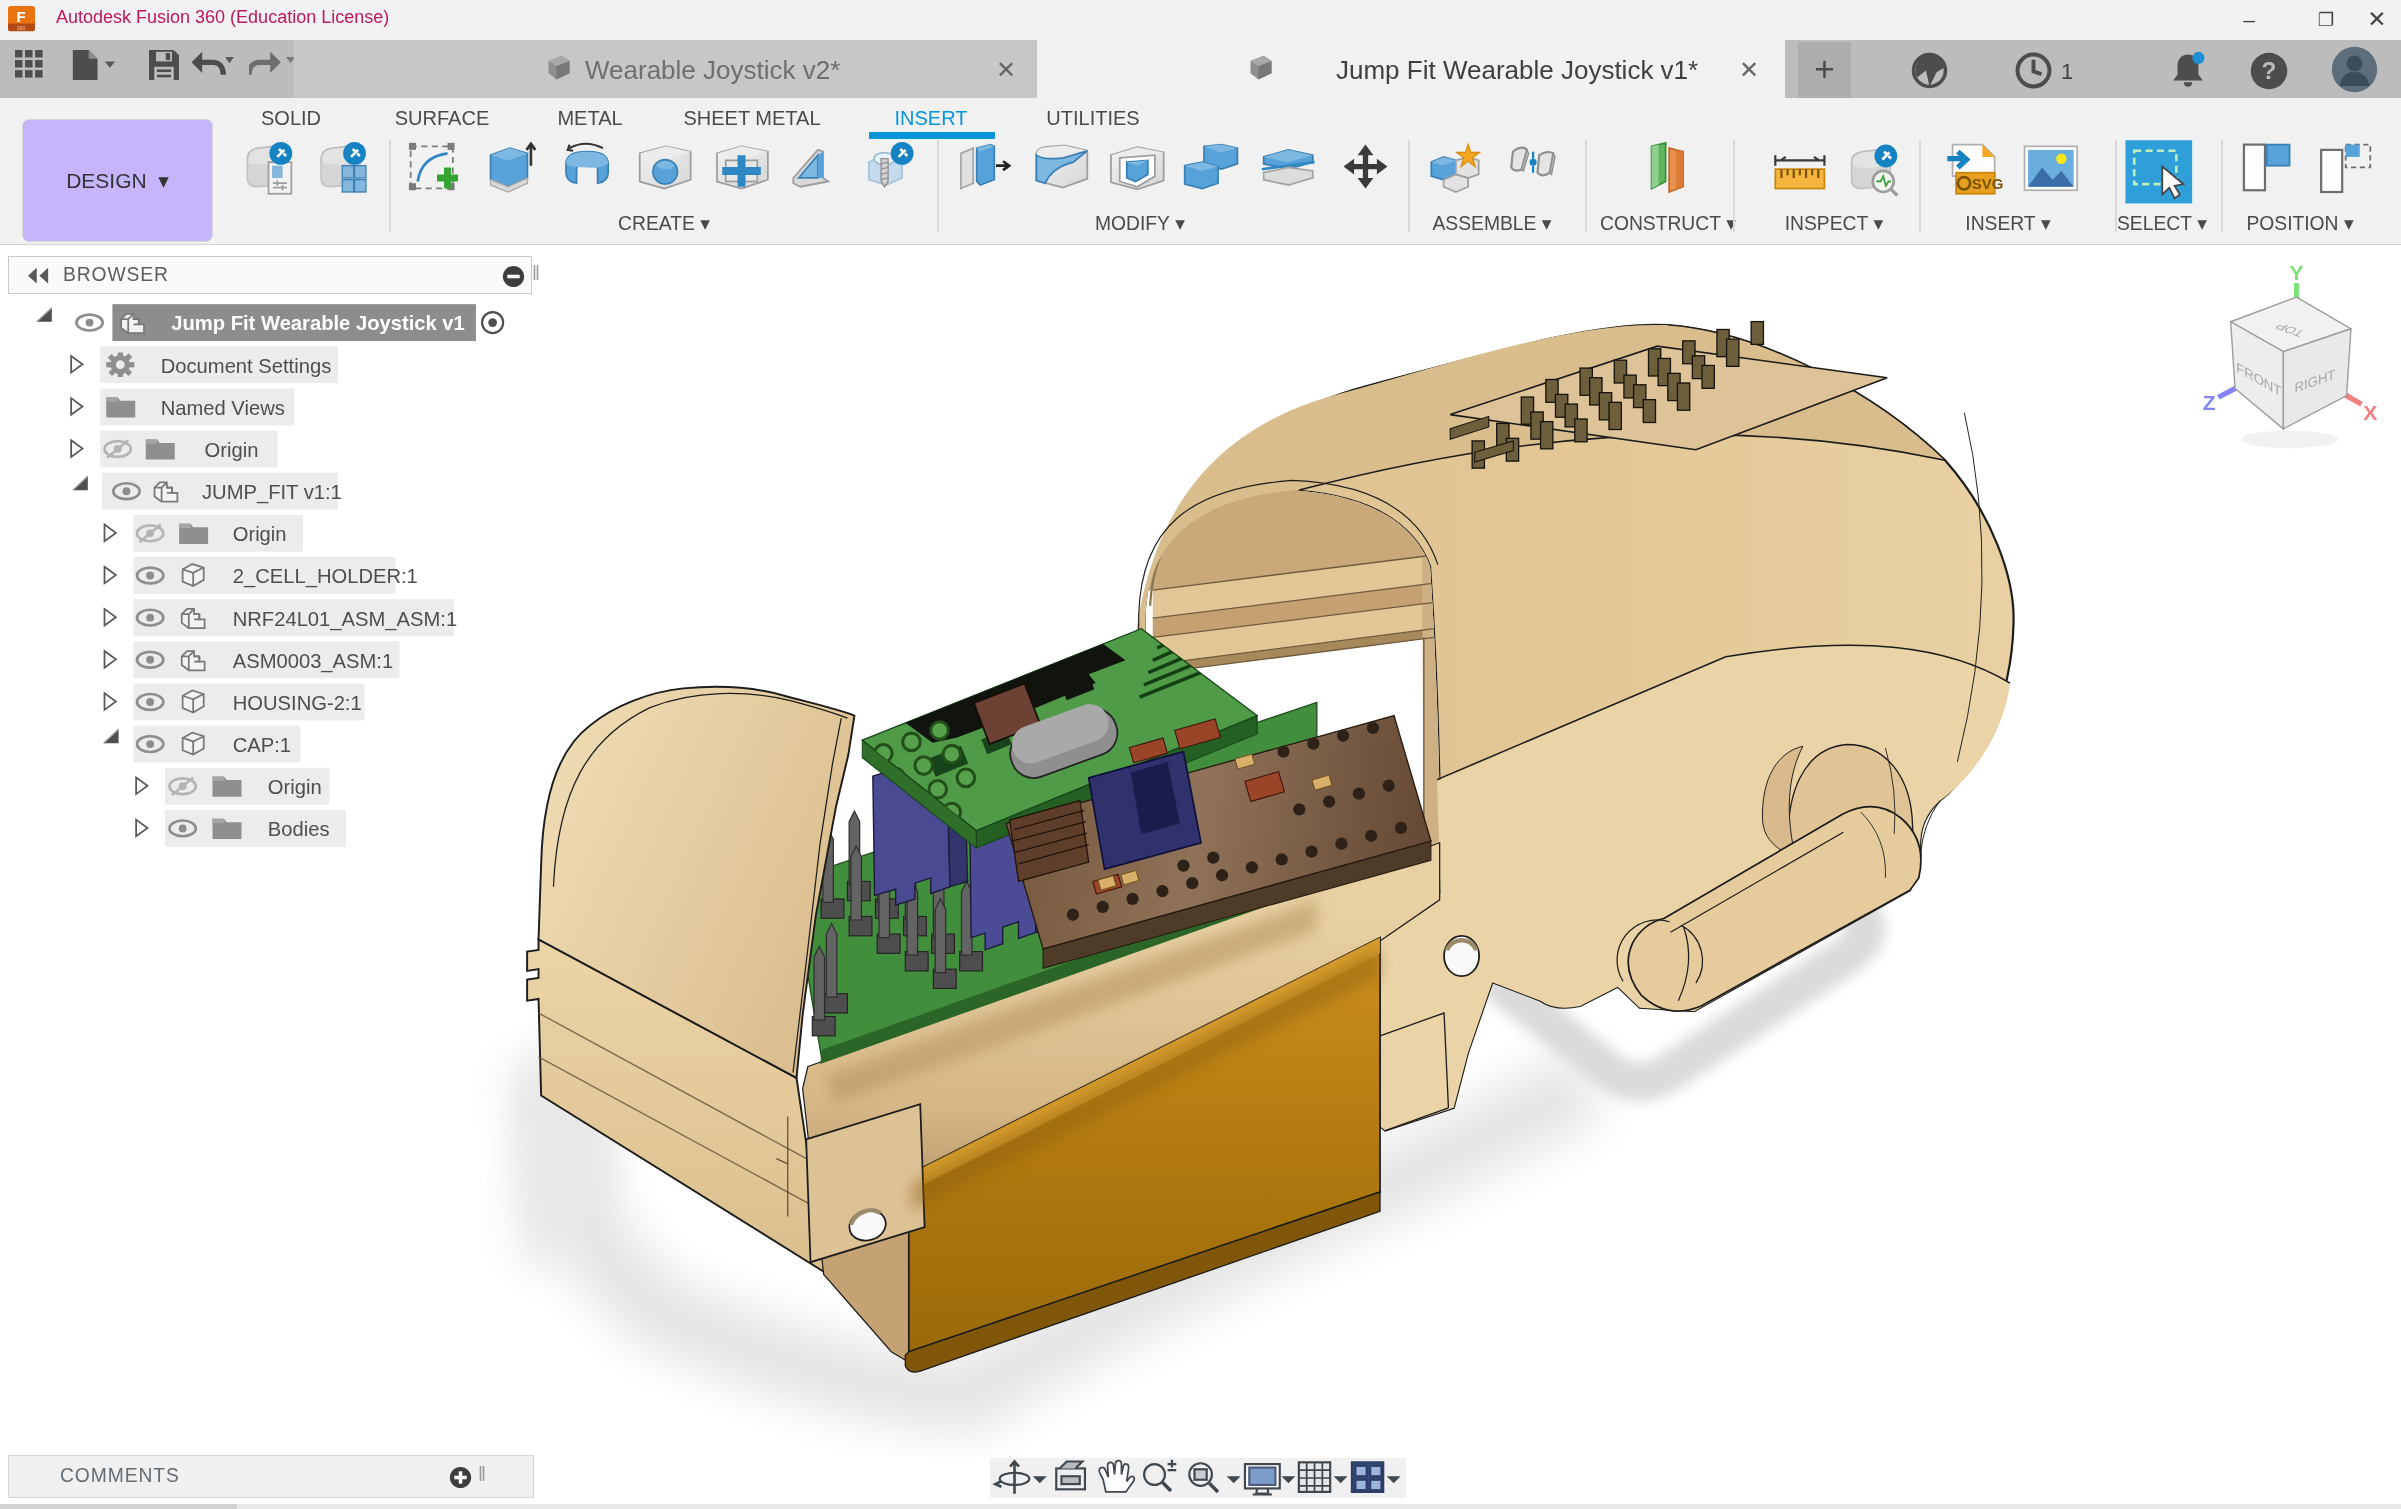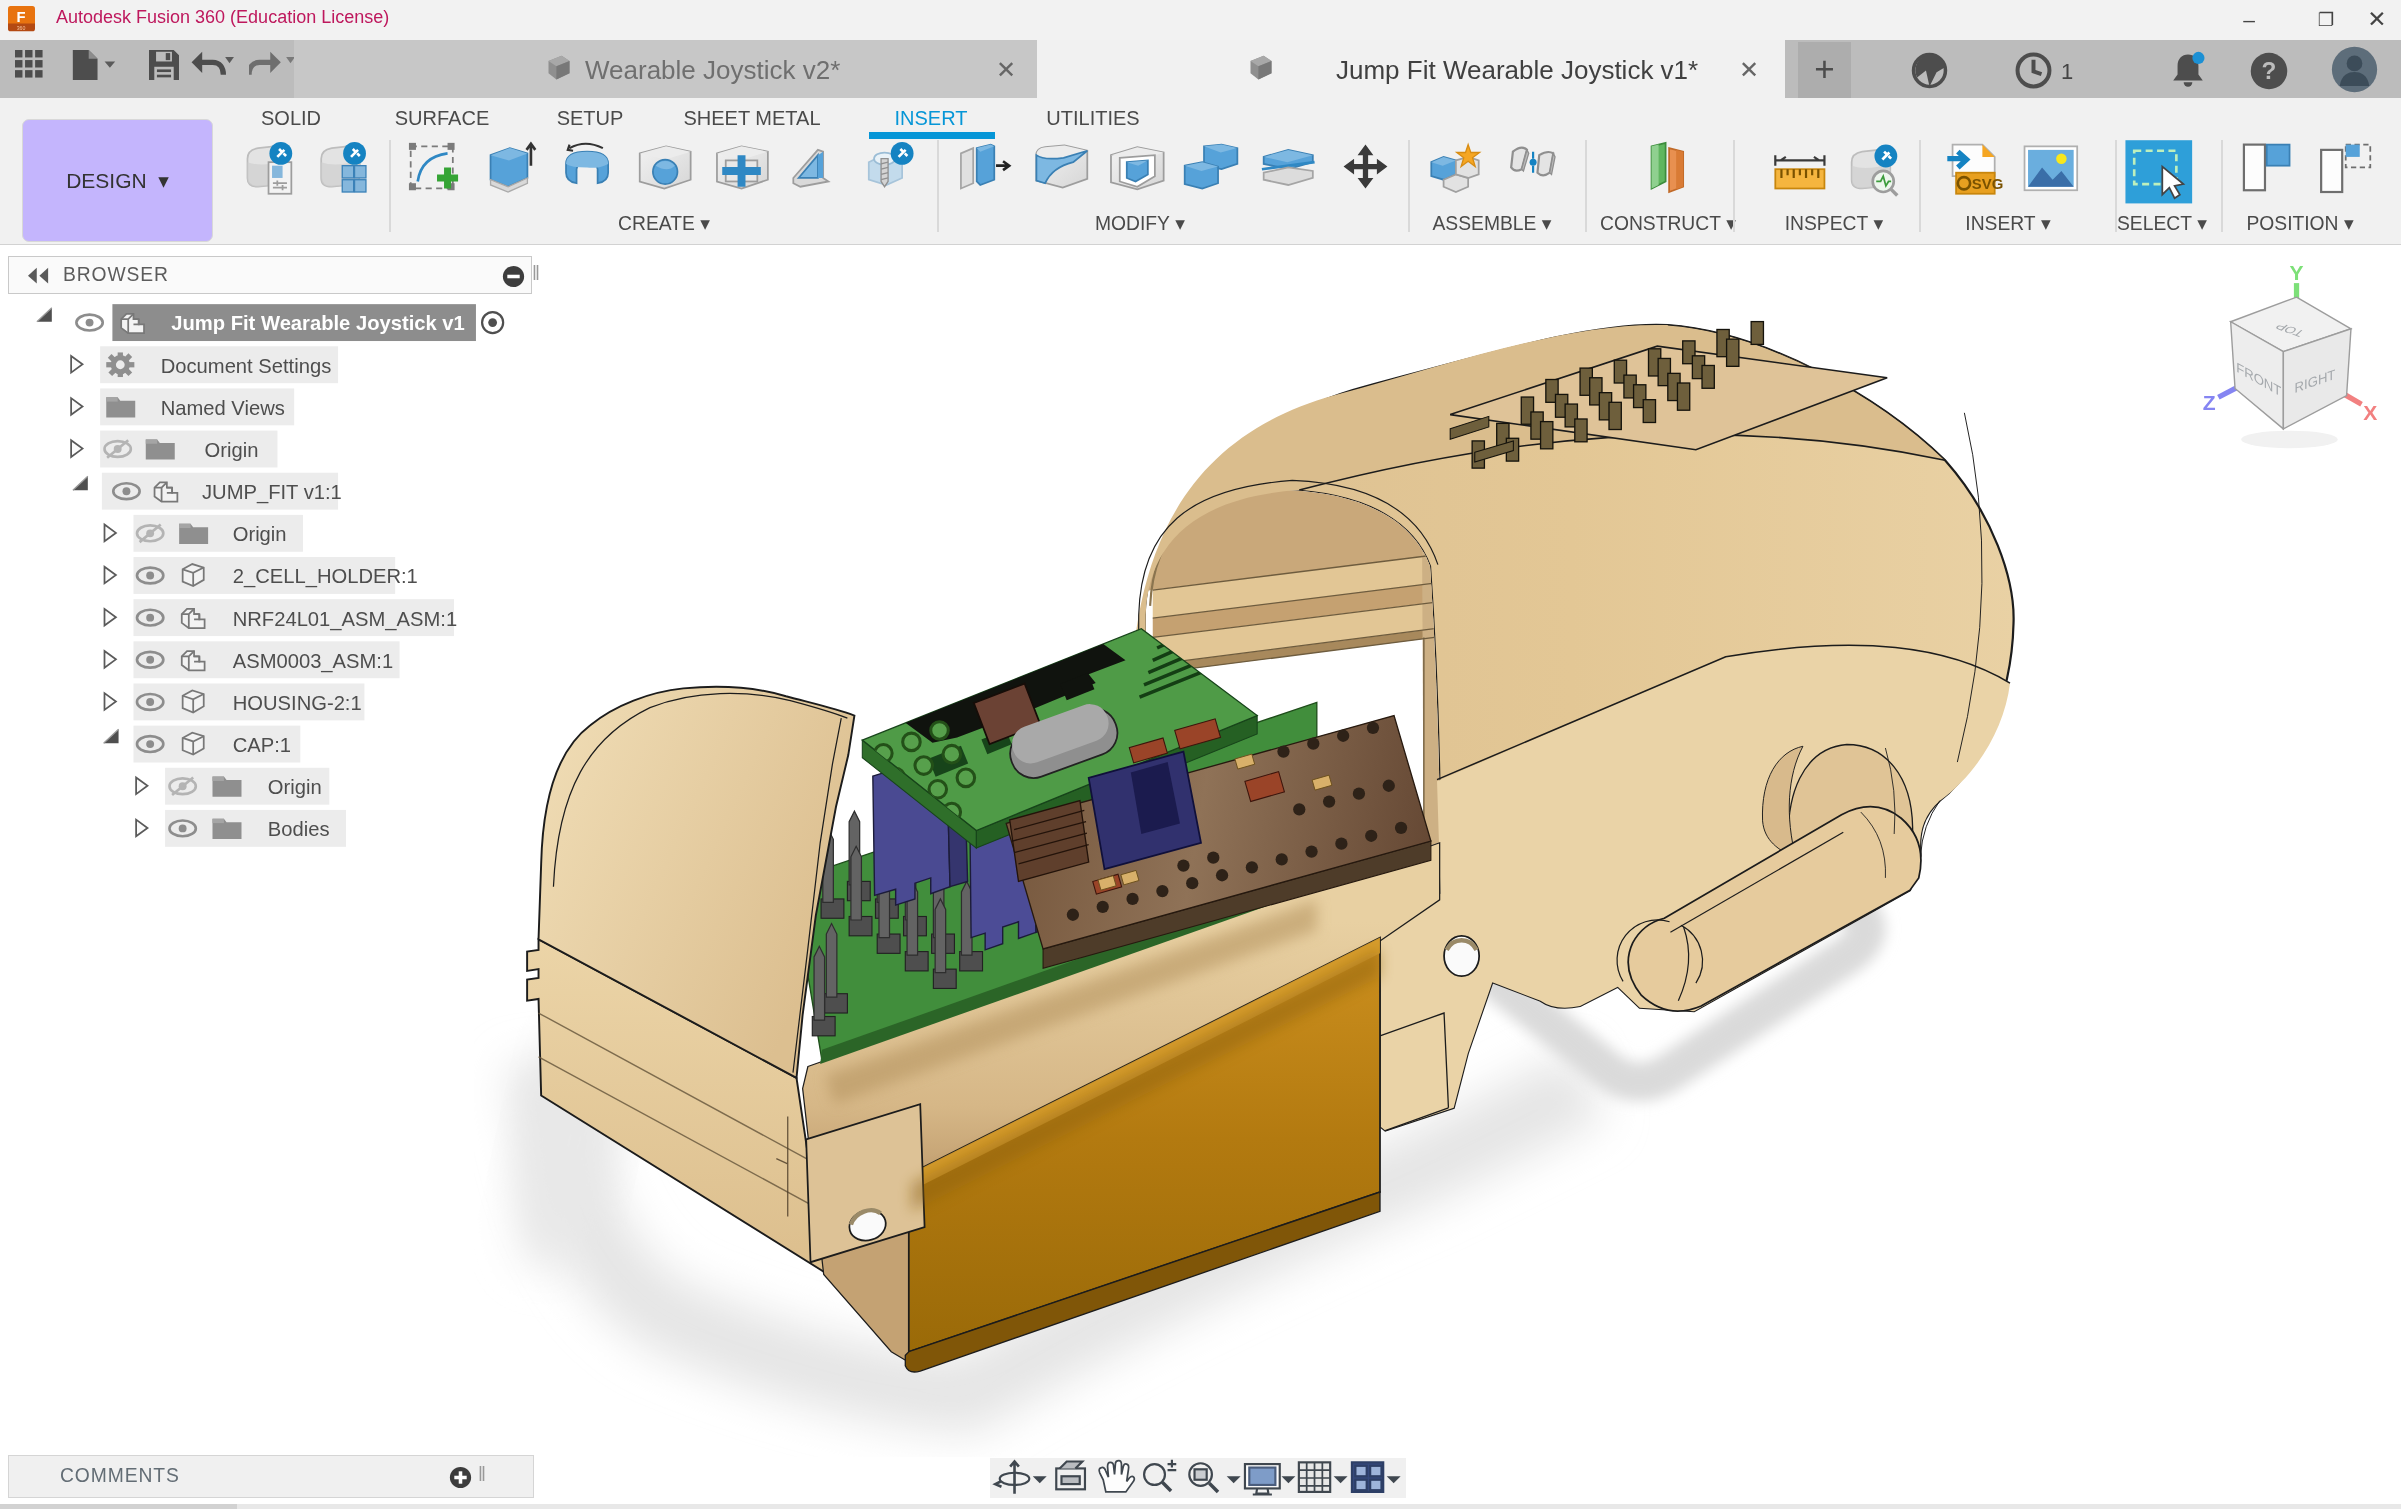--- a/index.html
+++ b/index.html
@@ -139,21 +139,21 @@
   <svg class="appicon" style="left:2331px;top:6.1px;" width="47" height="47" viewBox="0 0 54 54">
     <circle cx="27" cy="27" r="26" fill="#5d6d7a"></circle>
     <circle cx="27" cy="20" r="9" fill="#3c4c59"></circle>
     <path d="M10,46 C12,33 20,30 27,30 C34,30 42,33 44,46 Z" fill="#3c4c59"></path>
   </svg>
 </div>
 
 <div id="ribbon">
   <div class="rtab" style="left:291px;">SOLID</div>
   <div class="rtab" style="left:442px;">SURFACE</div>
-  <div class="rtab" style="left:590px;">SETUP</div>
+  <div class="rtab" style="left:590px;">METAL</div>
   <div class="rtab" style="left:752px;">SHEET METAL</div>
   <div class="rtab" id="plastic-tab" style="left:931px;">INSERT</div>
   <div id="plastic-underline"></div>
   <div class="rtab" style="left:1093px;">UTILITIES</div>
 
   <div id="designbox">
         <span>DESIGN&nbsp;&nbsp;▾</span>
       </div>
 
   <div class="glabel" style="left:299px;margin-top:44px;">SETUP&nbsp;▾</div>

